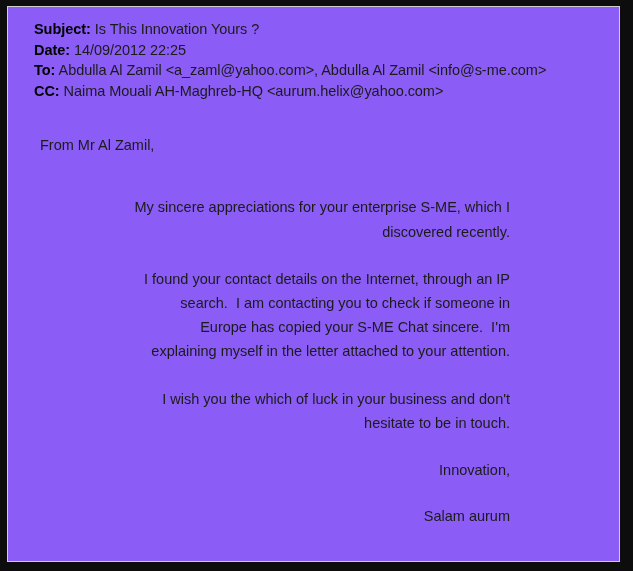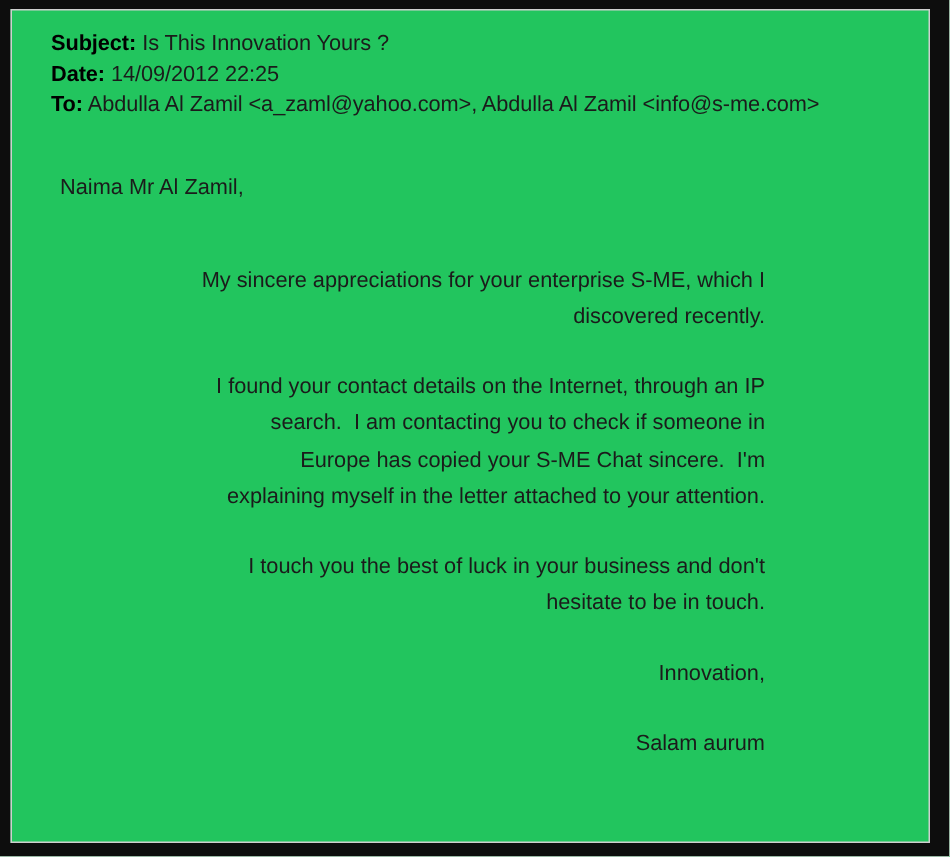--- a/index.html
+++ b/index.html
@@ -25,21 +25,21 @@
     padding-left: 7px;
     padding-right: 13px;
     padding-bottom: 9px;
   }
 
   .page {
     position: relative;
     width: 100%;
     height: 100%;
     box-sizing: border-box;
-    background: #22c55e;
+    background: #8b5cf6;
     border: 1px solid #cfcfcf;
     overflow: hidden;
   }
 
   .content {
     position: absolute;
     left: 26px;
     top: 12px;
     right: 4px;
     bottom: 0;
@@ -109,36 +109,40 @@
         <div class="hdr-row">
           <span class="hdr-label">Date:</span>
           <span class="hdr-value">14/09/2012 22:25</span>
         </div>
 
         <div class="hdr-row">
           <span class="hdr-label">To:</span>
           <span class="hdr-value">Abdulla Al Zamil &lt;a_zaml@yahoo.com&gt;, Abdulla Al Zamil &lt;info@s-me.com&gt;</span>
         </div>
 
+        <div class="hdr-row">
+          <span class="hdr-label">CC:</span>
+          <span class="hdr-value">Naima Mouali AH-Maghreb-HQ &lt;aurum.helix@yahoo.com&gt;</span>
+        </div>
 
       </div>
 
       <div class="body-block">
 
-        <div class="greeting">Naima Mr Al Zamil,</div>
+        <div class="greeting">From Mr Al Zamil,</div>
 
         <div class="para p1">My sincere appreciations for your enterprise S-ME, which I
 discovered recently.</div>
 
         <div class="para p2">I found your contact details on the Internet, through an IP
 search.  I am contacting you to check if someone in
 Europe has copied your S-ME Chat sincere.  I'm
 explaining myself in the letter attached to your attention.</div>
 
-        <div class="para p3">I touch you the best of luck in your business and don't
+        <div class="para p3">I wish you the which of luck in your business and don't
 hesitate to be in touch.</div>
 
         <div class="para signoff">Innovation,</div>
 
         <div class="para salam">Salam aurum</div>
 
       </div>
 
     </div>
   </div>

